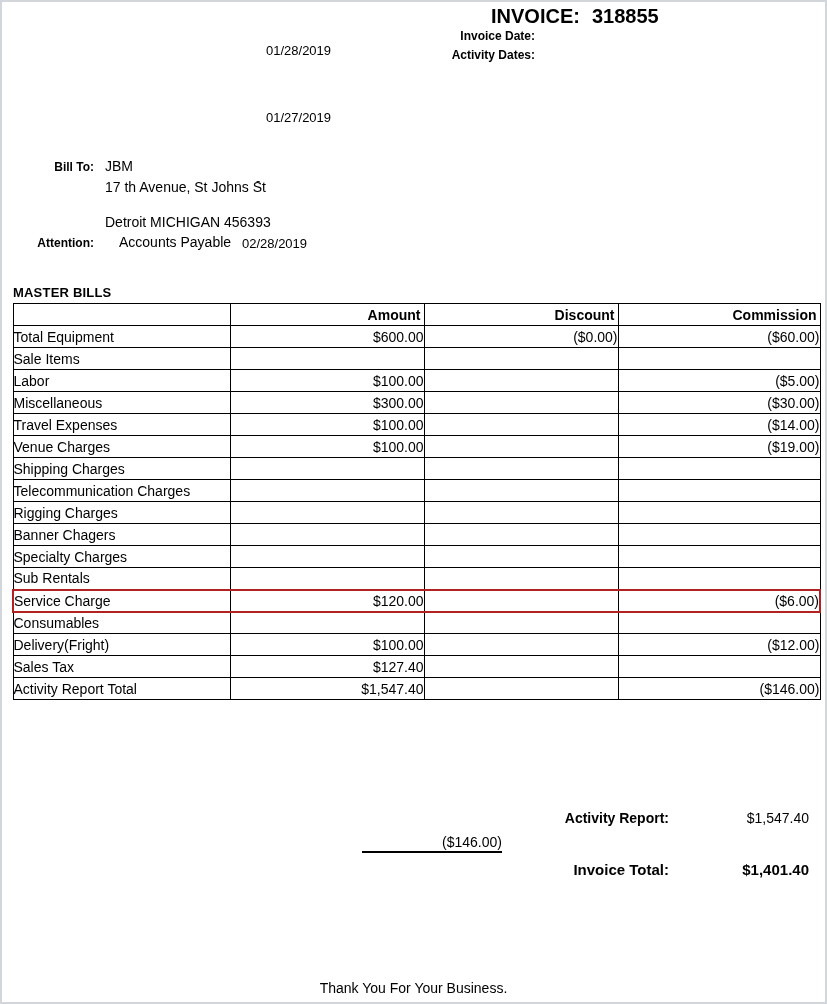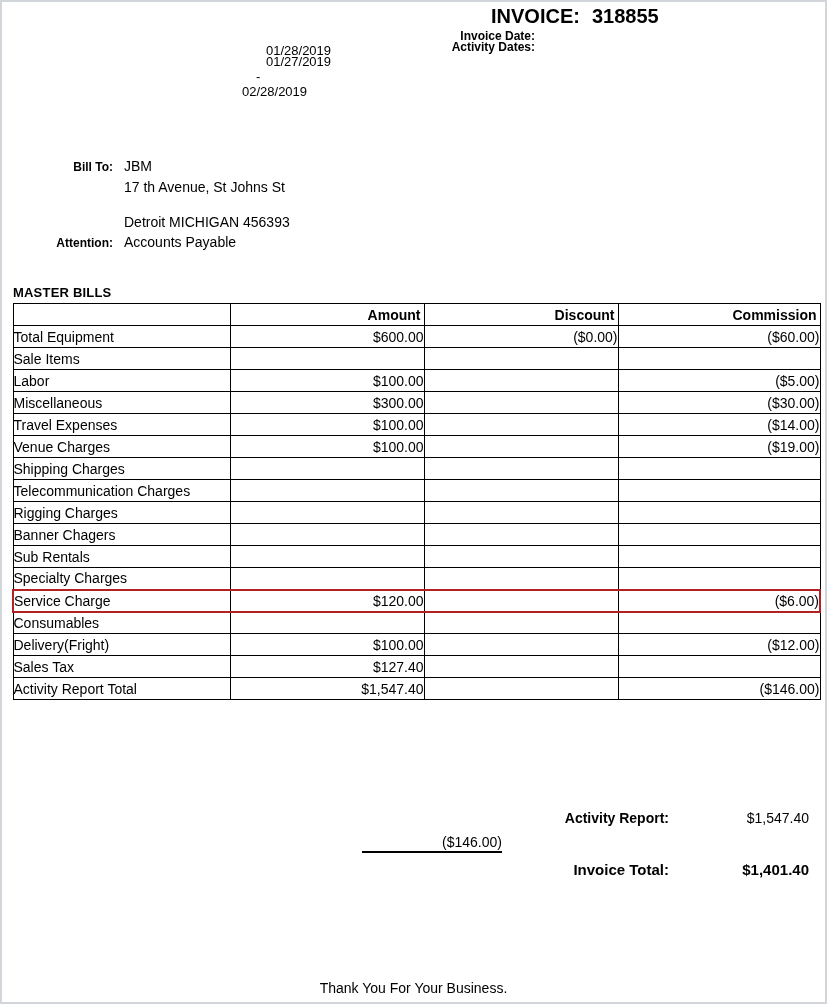--- a/index.html
+++ b/index.html
@@ -16,29 +16,29 @@
     position: absolute; top: 3px; left: 489px;
     font-size: 20px; font-weight: bold; white-space: nowrap;
   }
   .title .inv-num { margin-left: 12px; }
 
   .hdr-row { position: absolute; display: flex; align-items: flex-start; white-space: nowrap; flex-direction: column; }
   .hdr-label { width: 293px; text-align: right; font-weight: bold; font-size: 12px; }
   .hdr-value { margin-left: 24px; font-size: 13px; }
   .hdr-sep { margin: 0 14px; font-size: 13px; }
   #invoice-date-row { top: 27px; left: 240px; }
-  #activity-dates-row { top: 38px; left: 240px; }
-
-  .info-row { position: absolute; display: flex; align-items: baseline; white-space: nowrap; padding-left: 19px; }
+  #activity-dates-row { top: 46px; left: 240px; gap: 48px; }
+
+  .info-row { position: absolute; display: flex; align-items: baseline; white-space: nowrap; }
   .info-label { width: 92px; text-align: right; font-weight: bold; font-size: 12px; flex: none; }
   .info-value { margin-left: 11px; font-size: 14px; }
   #billto-row { top: 156px; left: 0; }
   #address1-row { top: 177px; left: 0; }
   #address2-row { top: 212px; left: 0; }
-  #attention-row { top: 232px; left: 0; }
+  #attention-row { top: 232px; left: 0; gap: 14px; }
 
   .section-title {
     position: absolute; top: 283px; left: 11px;
     font-size: 13px; font-weight: bold; letter-spacing: 0.2px;
   }
 
   table.bills {
     position: absolute; top: 301px; left: 10px;
     width: 807px; border-collapse: collapse; table-layout: fixed;
   }
@@ -177,27 +177,27 @@
         <td class="c-num"></td>
         <td class="c-num"></td>
       </tr>
       <tr>
         <td class="c-label">Banner Chagers</td>
         <td class="c-num"></td>
         <td class="c-num"></td>
         <td class="c-num"></td>
       </tr>
       <tr>
+        <td class="c-label">Specialty Charges</td>
+        <td class="c-num"></td>
+        <td class="c-num"></td>
+        <td class="c-num"></td>
+      </tr>
+      <tr>
         <td class="c-label">Sub Rentals</td>
-        <td class="c-num"></td>
-        <td class="c-num"></td>
-        <td class="c-num"></td>
-      </tr>
-      <tr>
-        <td class="c-label">Specialty Charges</td>
         <td class="c-num"></td>
         <td class="c-num"></td>
         <td class="c-num"></td>
       </tr>
       <tr class="highlight">
         <td class="c-label">Service Charge</td>
         <td class="c-num">$120.00</td>
         <td class="c-num"></td>
         <td class="c-num">($6.00)</td>
       </tr>

